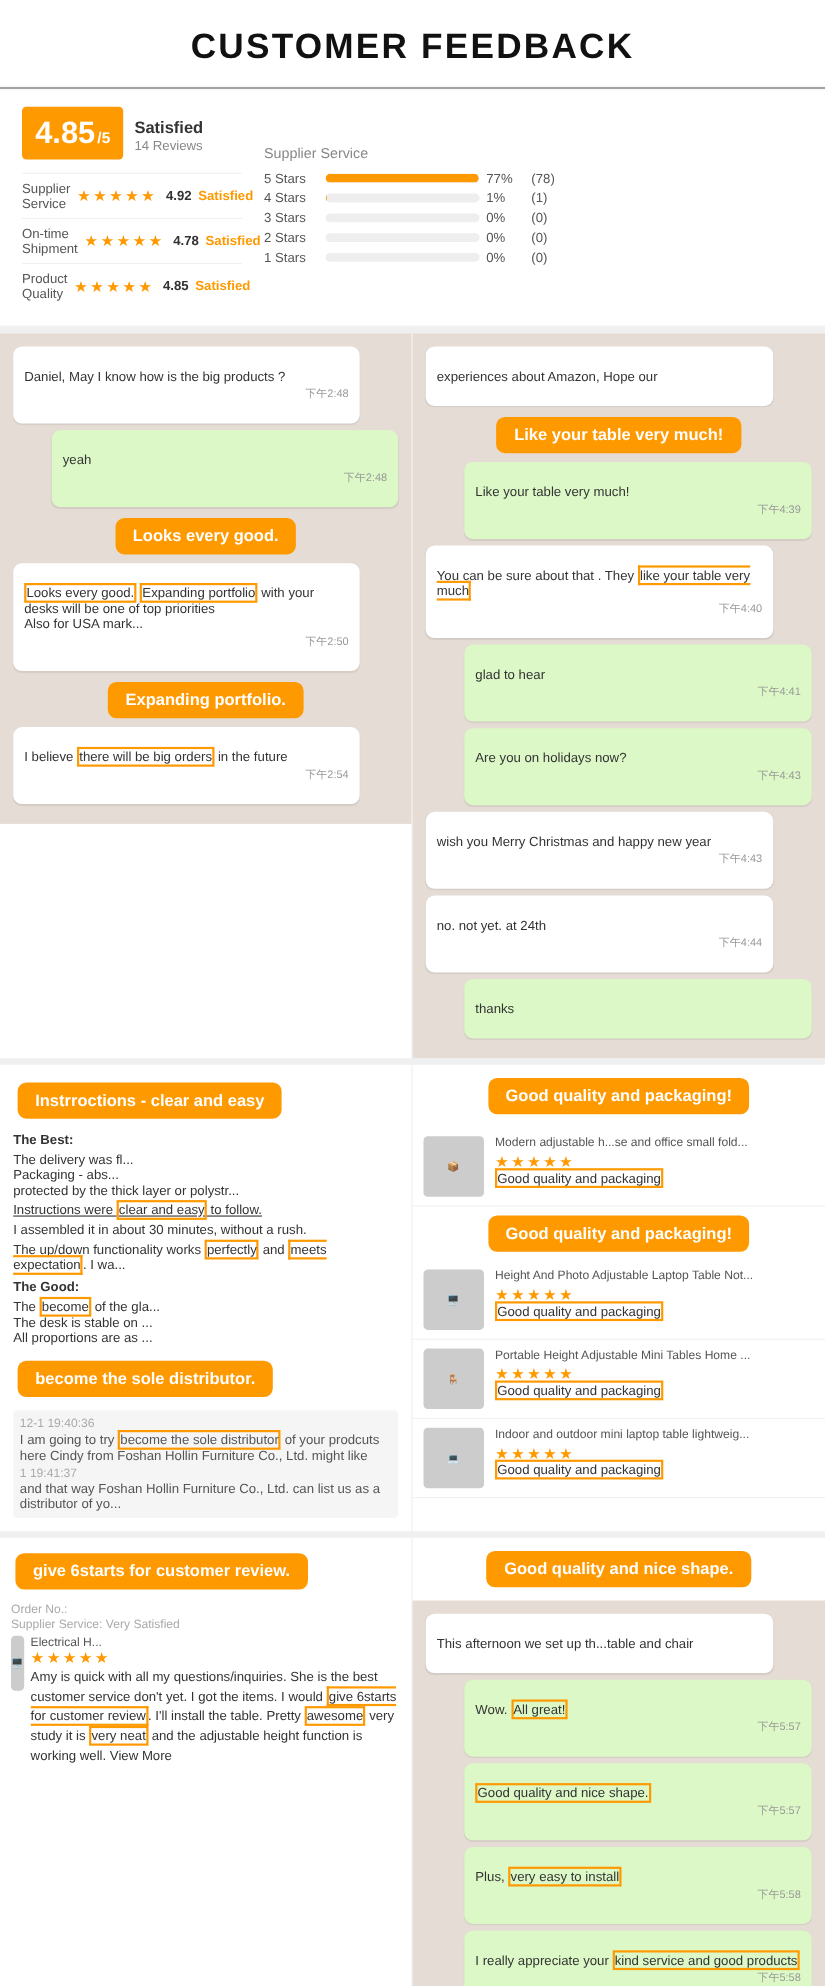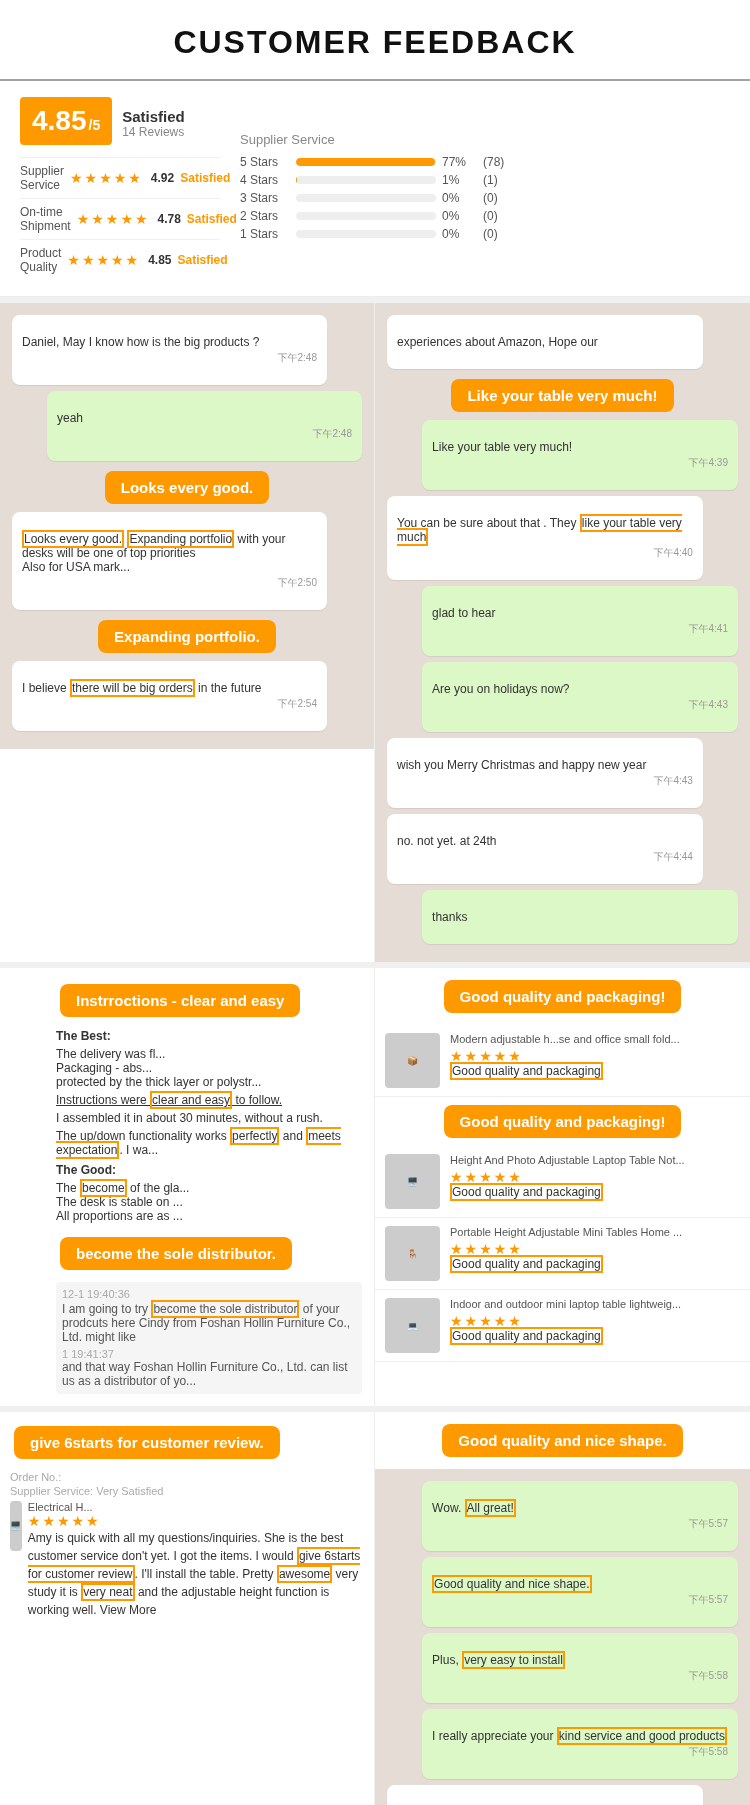--- a/index.html
+++ b/index.html
@@ -430,21 +430,21 @@
       </div>
     </div>
   </div>
 </div>
 
 <hr class="sec-divider">
 
 <div class="two-col">
 
   <div class="col-left">
-    <div style="padding:12px;margin-left:44px;">
+    <div style="padding:12px;">
 
       <div style="margin-bottom:8px;">
         <span class="callout large">Instrroctions - clear and easy</span>
       </div>
       <p style="font-size:12px;font-weight:700;margin-bottom:4px;">The Best:</p>
       <p style="font-size:12px;margin-bottom:4px;">The delivery was fl...<br>Packaging - abs...<br>protected by the thick layer or polystr...</p>
       <p style="font-size:12px;margin-bottom:4px;text-decoration:underline;">Instructions were <span class="hl-box">clear and easy</span> to follow.</p>
       <p style="font-size:12px;margin-bottom:4px;">I assembled it in about 30 minutes, without a rush.</p>
       <p style="font-size:12px;margin-bottom:4px;">The up/down functionality works <span class="hl-box">perfectly</span> and <span class="hl-box">meets expectation</span>. I wa...</p>
       <p style="font-size:12px;font-weight:700;margin-top:6px;margin-bottom:4px;">The Good:</p>
@@ -561,20 +561,23 @@
         </div>
       </div>
     </div>
   </div>
 
   <div class="col-right">
     <div style="padding:8px;text-align:center;">
       <span class="callout large">Good quality and nice shape.</span>
     </div>
     <div class="msg-container">
+      <div class="msg">
+        This afternoon we set up th...table and chair
+      </div>
       <div class="msg green">
         Wow. <span class="hl-box">All great!</span>
         <div class="msg-time">下午5:57</div>
       </div>
       <div class="msg green">
         <span class="hl-box">Good quality and nice shape.</span>
         <div class="msg-time">下午5:57</div>
       </div>
       <div class="msg green">
         Plus, <span class="hl-box">very easy to install</span>

